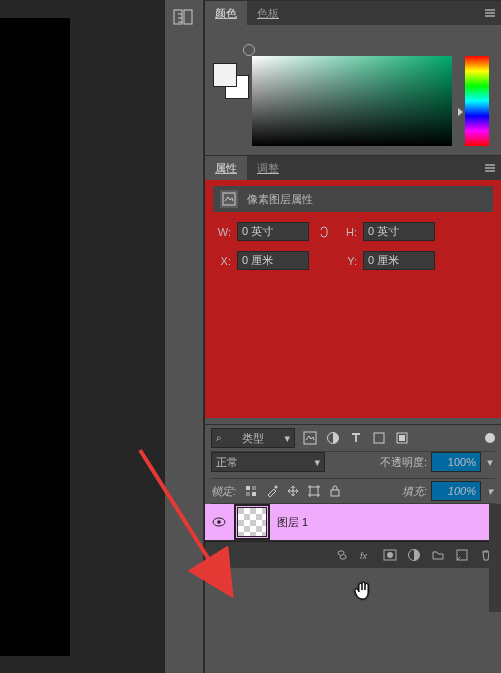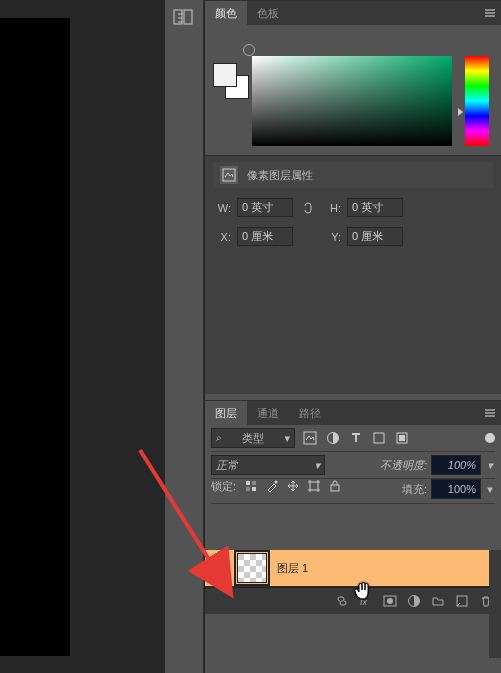--- a/index.html
+++ b/index.html
@@ -44,20 +44,21 @@
   .panel {
     background: #535353;
     border-top: 1px solid #2e2e2e;
   }
   .tabbar {
     display: flex;
     align-items: center;
     height: 24px;
     background: #383838;
     position: relative;
+    text-decoration: underline;
   }
   .tab {
     padding: 0 10px;
     height: 24px;
     line-height: 24px;
     color: #8f8f8f;
     cursor: default;
     font-size: 11px;
   }
   .tab.active {
@@ -115,21 +116,21 @@
     position: absolute;
     left: 253px; top: 83px;
     width: 0; height: 0;
     border-top: 4px solid transparent;
     border-bottom: 4px solid transparent;
     border-left: 5px solid #ccc;
   }
 
   
   .props-body {
-    background: #404040;
+    background: #b91c1c;
     padding: 6px 8px 12px 8px;
     height: 220px;
   }
   .props-head {
     display: flex;
     align-items: center;
     gap: 8px;
     background: #454545;
     height: 26px;
     padding: 0 6px;
@@ -144,21 +145,21 @@
     display: flex;
     align-items: center;
     gap: 6px;
     margin-top: 10px;
   }
   .wh-row .lbl {
     width: 18px; text-align: right;
     color: #bdbdbd;
   }
   .wh-row input {
-    width: 56px; height: 19px;
+    width: 72px; height: 19px;
     background: #3a3a3a;
     border: 1px solid #262626;
     color: #d0d0d0;
     font-size: 11px;
     padding: 0 4px;
     box-sizing: border-box;
   }
   .link-ic {
     width: 18px; height: 18px;
     display: flex; align-items: center; justify-content: center;
@@ -186,65 +187,65 @@
   .filter-icons { display: flex; gap: 9px; align-items: center; }
   .filter-icons .fi { width: 14px; height: 14px; }
   .filter-toggle {
     margin-left: auto;
     width: 10px; height: 10px;
     border-radius: 5px;
     background: #d0d0d0;
   }
   .layers-row2 {
     height: 26px;
-    display: flex; align-items: center; gap: 8px;
+    display: flex; align-items: flex-start; gap: 8px;
     border-bottom: 1px solid #3b3b3b;
-    font-style: italic;
   }
   .blend-select {
     display: flex; align-items: center;
     background: #3a3a3a;
     border: 1px solid #262626;
     height: 18px; padding: 0 4px;
     width: 104px; justify-content: space-between;
   }
   .opacity-group {
     display: flex; align-items: center; gap: 4px; margin-left: auto;
   }
   .pct-box {
     display: flex; align-items: center;
-    background: #0f172a; border: 1px solid #262626;
+    background: #0369a1; border: 1px solid #262626;
     height: 18px; padding: 0 4px; width: 40px;
     justify-content: flex-end;
   }
   .chev {
     width: 10px; height: 18px;
     display: flex; align-items: center; justify-content: center;
   }
   .layers-row3 {
     height: 24px;
-    display: flex; align-items: flex-start; gap: 8px;
+    display: flex; align-items: center; gap: 8px;
     border-bottom: 1px solid #3b3b3b;
+    font-style: italic;
   }
   .lock-icons { display: flex; gap: 7px; align-items: center; }
   .lock-icons .fi { width: 14px; height: 14px; }
 
   .layer-list {
     background: #454545;
   }
   .layer {
     height: 36px;
     display: flex;
     align-items: center;
     gap: 10px;
     padding: 0 6px;
     border-bottom: 1px solid #2e2e2e;
     position: relative;
   }
-  .layer.selected { background: #fdba74; color: #222; margin-top: 46px; }
+  .layer.selected { background: #f0abfc; color: #222; }
   .eye {
     width: 16px; height: 16px;
   }
   .thumb {
     width: 28px; height: 28px;
     background: #fff;
     border: 1px solid #222;
   }
   .thumb.checker {
     background:
@@ -327,20 +328,29 @@
         <div class="front"></div>
       </div>
       <div class="color-field"></div>
       <div class="color-handle"></div>
       <div class="hue-arrow"></div>
       <div class="hue-strip"></div>
     </div>
   </div>
 
   <div class="panel" style="margin-top:6px;">
+    <div class="tabbar">
+      <div class="tab active">属性</div>
+      <div class="tab">调整</div>
+      <div class="tab-menu">
+        <svg viewBox="0 0 14 14">
+            <path d="M2 4h10M2 7h10M2 10h10" stroke="#aaa" stroke-width="1.5"></path>
+          </svg>
+      </div>
+    </div>
     <div class="props-body">
       <div class="props-head">
         <div class="ic">
           <svg width="14" height="14" viewBox="0 0 14 14">
               <rect x="1" y="1" width="12" height="12" fill="none" stroke="#ccc"></rect>
               <path d="M3 9l3-4 2 3 2-2 1 3" fill="none" stroke="#ccc"></path>
             </svg>
         </div>
         <span>像素图层属性</span>
       </div>
@@ -359,30 +369,20 @@
         <span class="lbl">X:</span>
         <input value="0 厘米" style="">
         <div class="link-ic"></div>
         <span class="lbl">Y:</span>
         <input value="0 厘米" style="">
       </div>
     </div>
   </div>
 
   <div class="panel" style="margin-top:6px;">
-    <div class="tabbar">
-      <div class="tab active">图层</div>
-      <div class="tab">通道</div>
-      <div class="tab">路径</div>
-      <div class="tab-menu">
-        <svg viewBox="0 0 14 14">
-            <path d="M2 4h10M2 7h10M2 10h10" stroke="#aaa" stroke-width="1.5"></path>
-          </svg>
-      </div>
-    </div>
     <div class="layers-top">
       <div class="layers-row1">
         <div class="filter-select">
           <span class="mag">⌕</span>
           <span>类型</span>
           <span>▾</span>
         </div>
         <div class="filter-icons">
           <svg class="fi" viewBox="0 0 14 14">
               <rect x="1" y="1" width="12" height="12" fill="none" stroke="#ccc"></rect>

